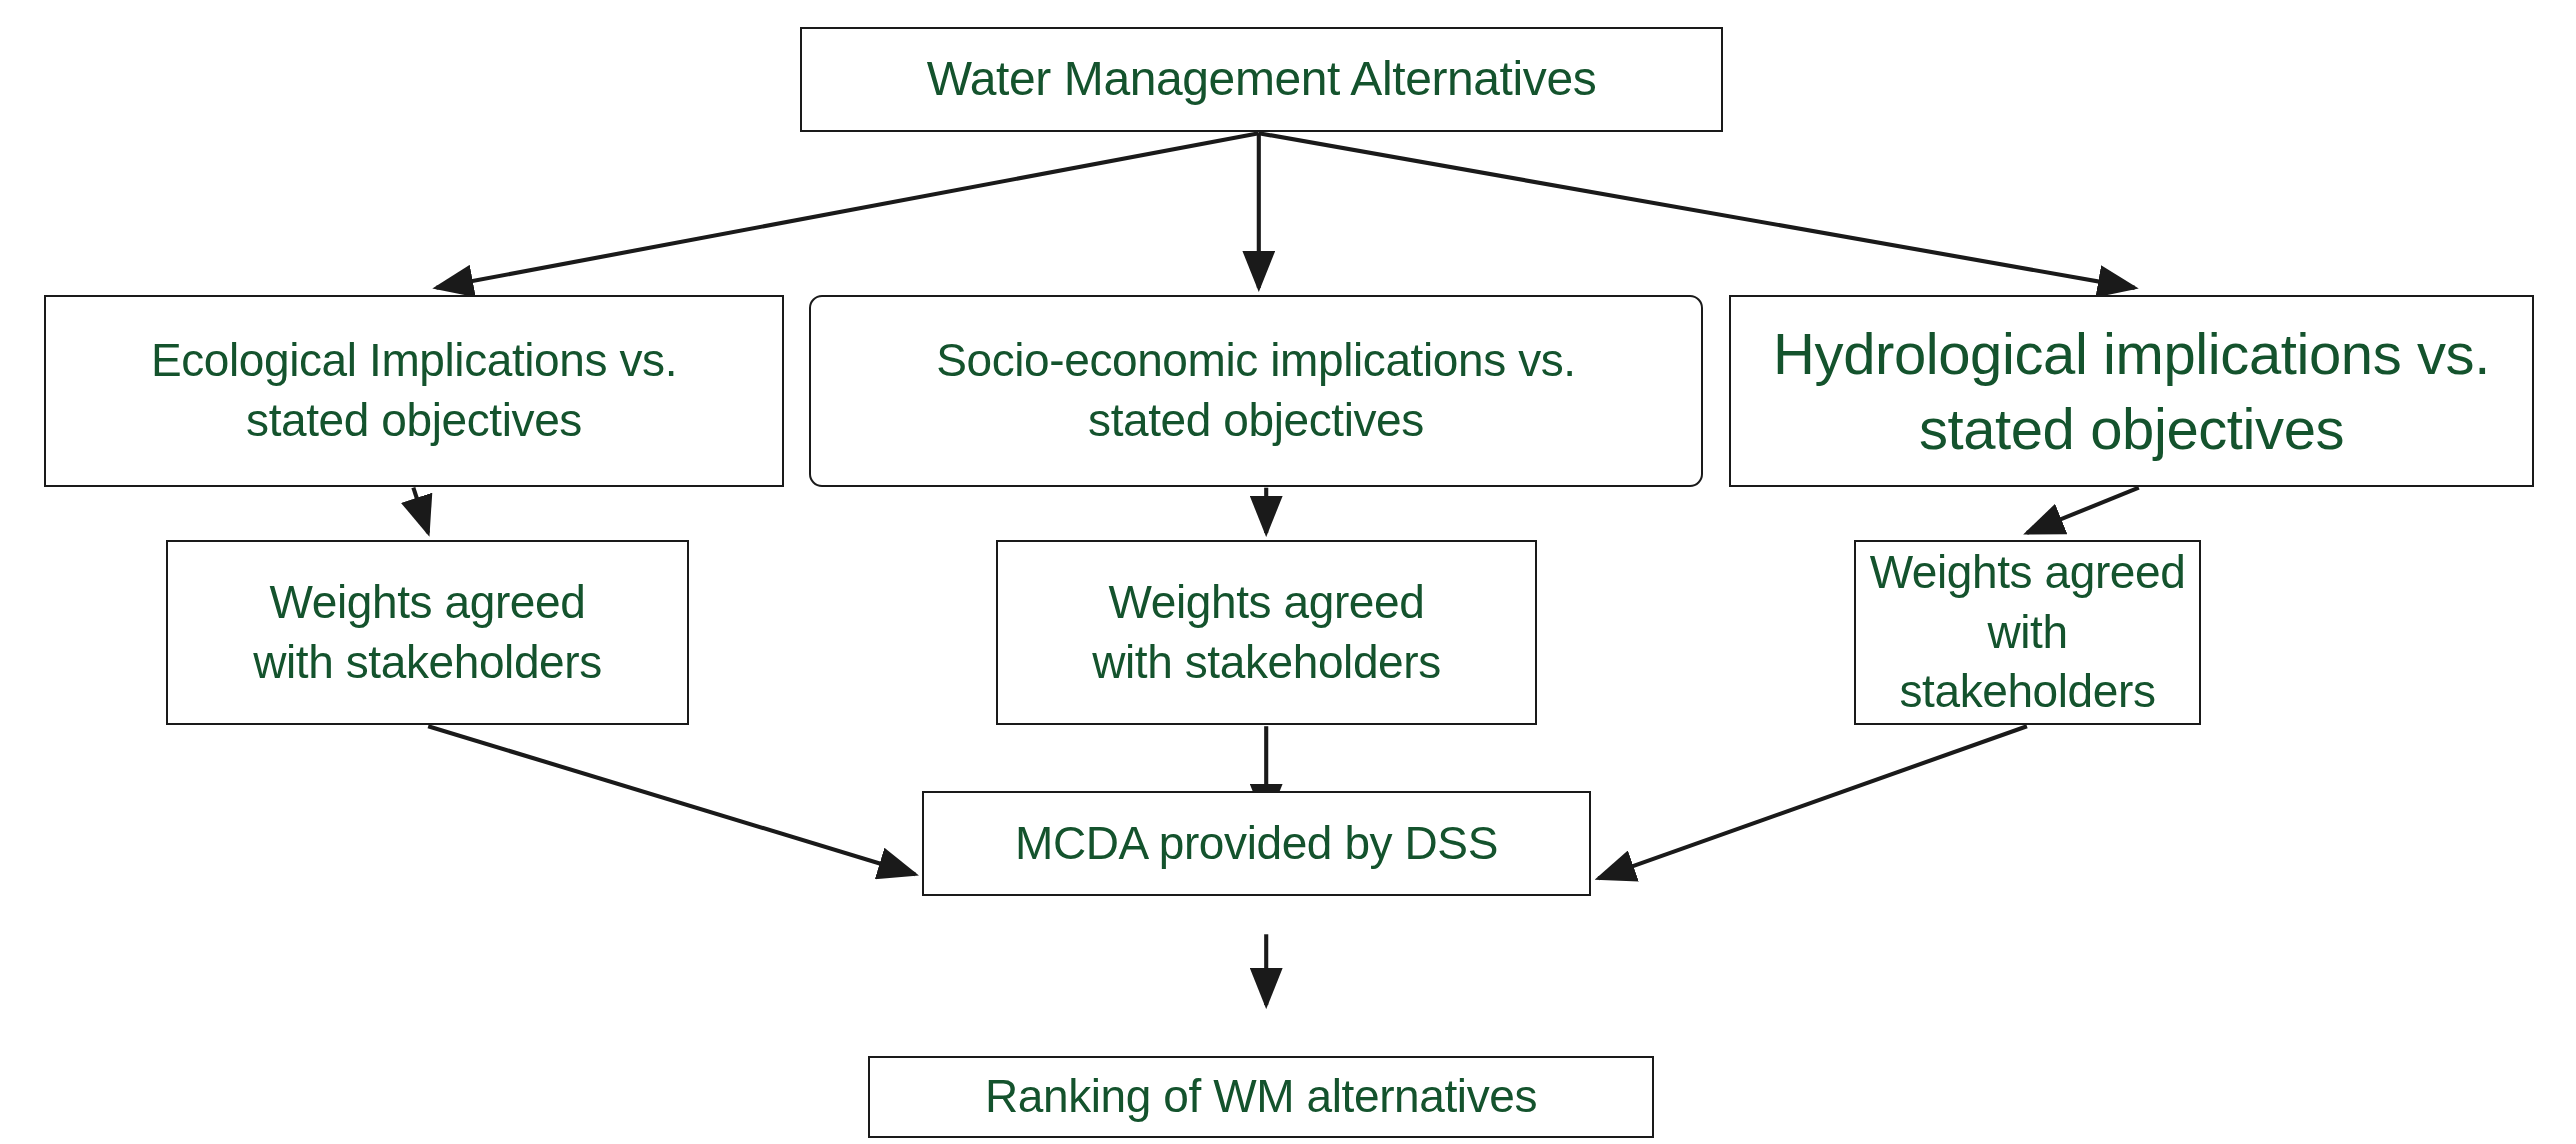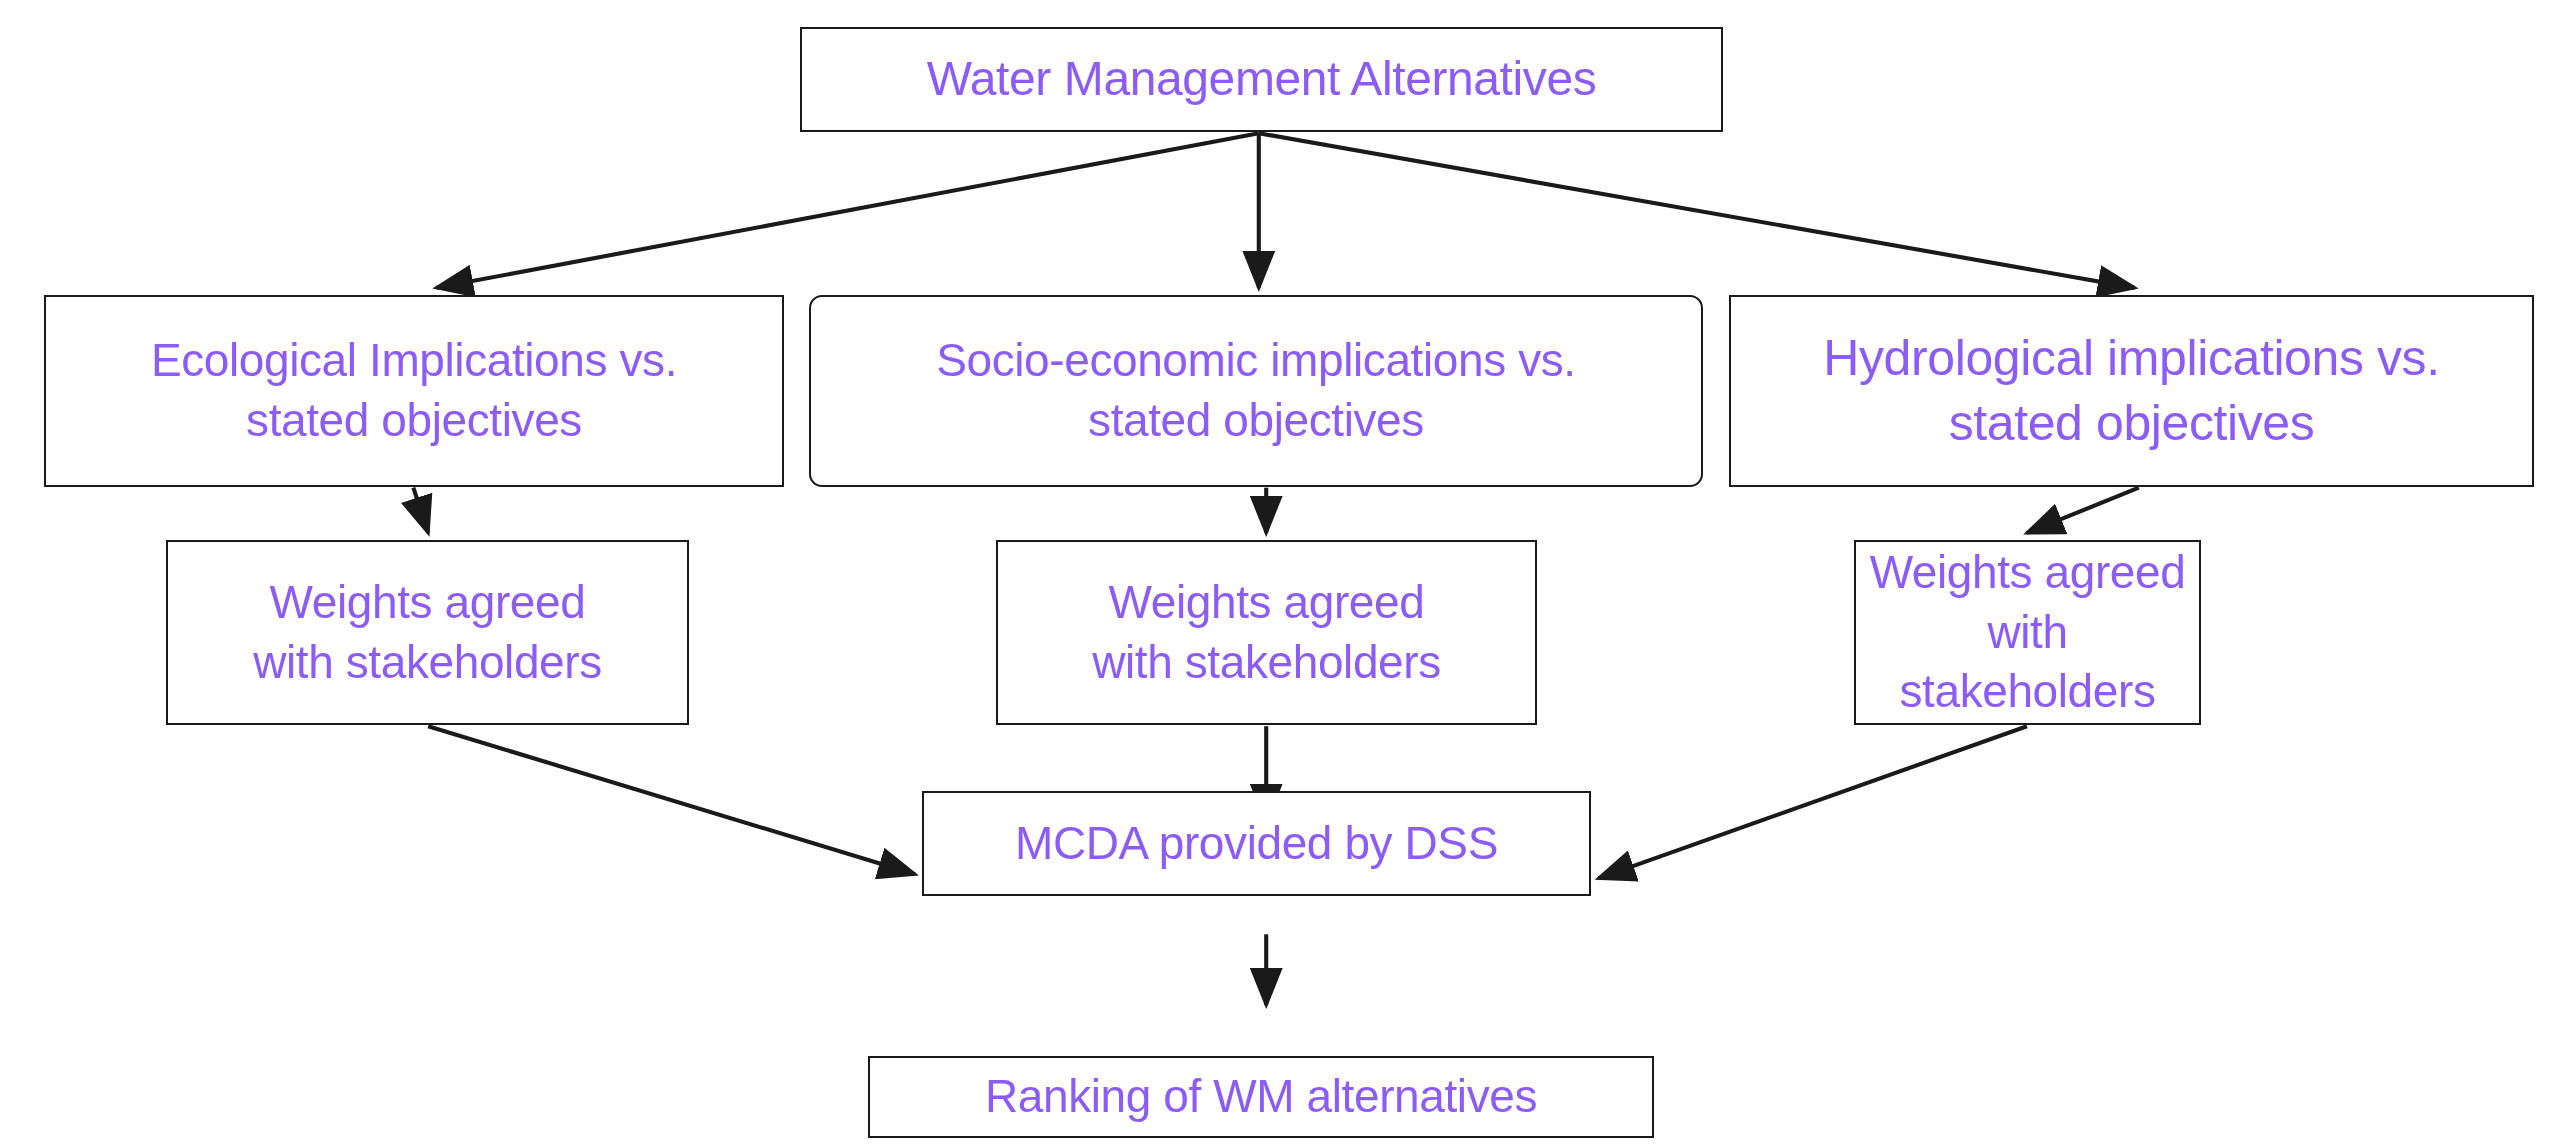--- a/index.html
+++ b/index.html
@@ -25,35 +25,35 @@
   }
   .node {
     position: absolute;
     box-sizing: border-box;
     border: 2.5px solid #1a1a1a;
     background: #ffffff;
     display: flex;
     align-items: center;
     justify-content: center;
     text-align: center;
-    color: #8b5cf6;
+    color: #14532d;
     line-height: 1.30;
     letter-spacing: -0.4px;
     z-index: 2;
   }
   .node-label {
     display: block;
     padding: 0 8.2px;
     white-space: pre-line;
   }
   
   #node-root        { left: 800px;  top: 27px;   width: 923px; height: 105px; font-size: 48px; }
   #node-eco         { left: 44px;   top: 295px;  width: 740px;  height: 192px; font-size: 46px; }
   #node-socio       { left: 809px;  top: 295px;  width: 894px; height: 192px; font-size: 46px; border-radius: 13px; }
-  #node-hydro       { left: 1729px; top: 295px;  width: 805px;  height: 192px; font-size: 50px; }
+  #node-hydro       { left: 1729px; top: 295px;  width: 805px;  height: 192px; font-size: 58px; }
   #node-weights-1   { left: 166px;  top: 540px;  width: 523px;  height: 185px; font-size: 46px; }
   #node-weights-2   { left: 996px; top: 540px;  width: 541px;  height: 185px; font-size: 46px; }
   #node-weights-3   { left: 1854px; top: 540px;  width: 347px;  height: 185px; font-size: 46px; }
   #node-mcda        { left: 922px; top: 791px; width: 669px;  height: 105px; font-size: 46px; }
   #node-ranking     { left: 868px; top: 1056px; width: 786px;  height: 82px; font-size: 46px; }
 </style>
 </head>
 <body>
 
 <div id="canvas">

